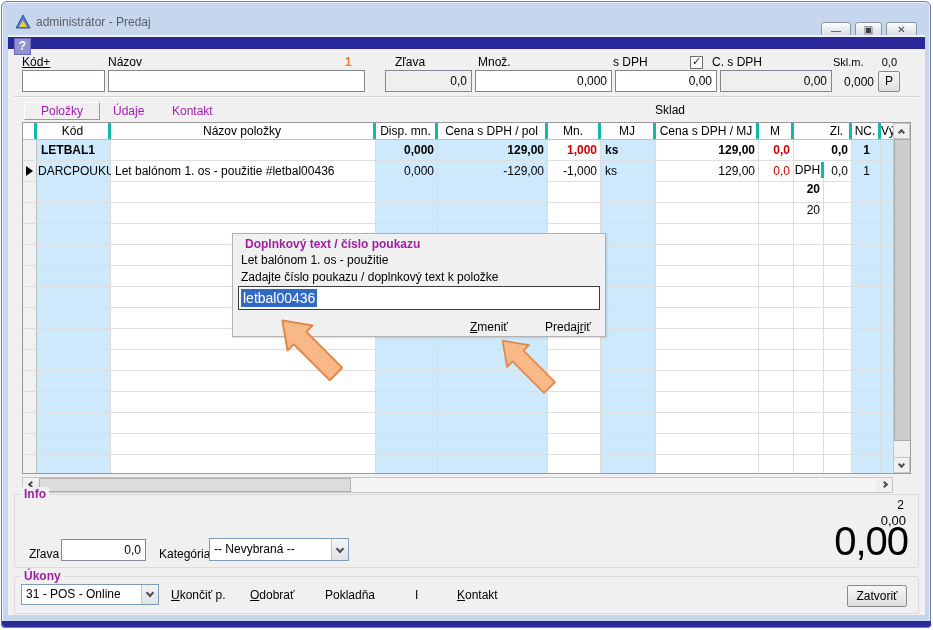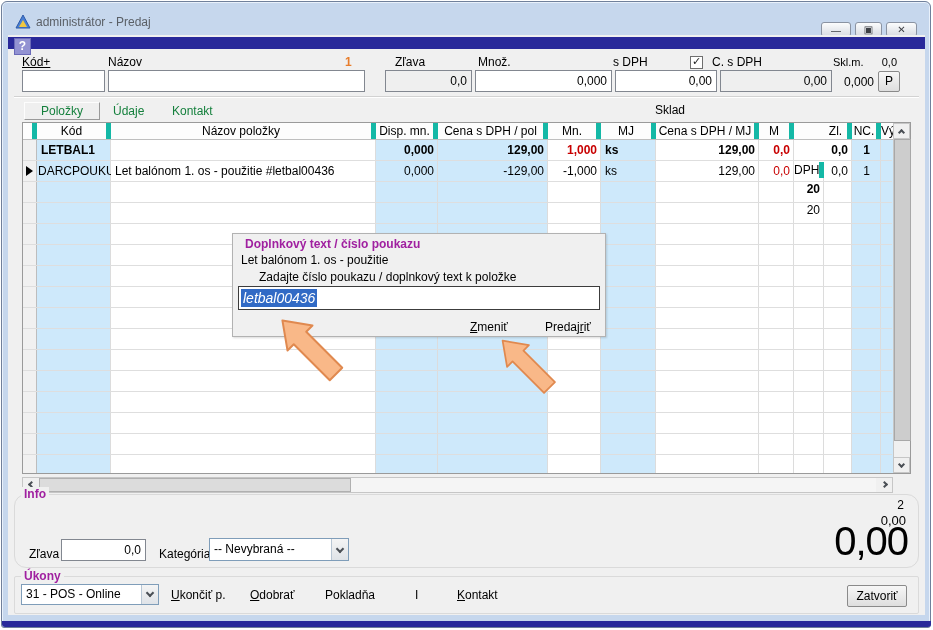--- a/index.html
+++ b/index.html
@@ -27,38 +27,38 @@
     line-height:20px; padding:0 4px; white-space:nowrap; }
   .inp.gray { background:#efefef; }
   .inp.num { text-align:right; }
   .counter { color:#e87d2c; font-weight:bold; }
   .checkbox { position:absolute; width:13px; height:13px; background:#fff; border:1px solid #6f6f6f; }
   .checkbox.checked::after { content:"✓"; position:absolute; left:1px; top:-2px; font-size:11px; color:#222; }
   .bevel-btn { background:linear-gradient(#f7f7f7,#dedede); border:1px solid #8a8a8a; border-radius:2px;
     text-align:center; cursor:default; }
   .etched { border-top:1px solid #d2d2d2; border-bottom:1px solid #ffffff; }
 
-  .tab { color:#15803d; white-space:nowrap; }
+  .tab { color:#a21caf; white-space:nowrap; }
   .tab-box { position:absolute; left:24px; top:102px; width:76px; height:18px; text-align:center; line-height:16px;
     background:#efefef; border:1px solid #9a9a9a; border-top-color:#fdfdfd; border-left-color:#fdfdfd; }
 
   
   .combo { position:absolute; background:#fff; border:1px solid #7f9db9; line-height:19px; padding-left:4px; white-space:nowrap; overflow:hidden; }
   .combo .arrow-box { position:absolute; right:0; top:0; bottom:0; width:17px; background:linear-gradient(#f4f4f4,#dfe3e8); border-left:1px solid #b8c6d4; }
   .chev { display:block; width:6px; height:6px; border-right:2px solid #4a4f55; border-bottom:2px solid #4a4f55; }
   .chev-down { transform:rotate(45deg); margin:5px auto 0; }
 
   
   .grid { position:absolute; left:22px; top:122px; width:889px; height:352px; background:#fff; border:1px solid #9a9a9a; }
   .band { position:absolute; top:0; bottom:0; border-right:1px solid #dcdcdc; }
   .band.blue { background:#cee9fb; }
   .gridlines { position:absolute; left:0; right:18px; top:17px; bottom:0;
     background:repeating-linear-gradient(180deg, transparent 0 20px, #dedede 20px 21px); pointer-events:none; }
   .ghead { position:absolute; left:0; top:0; width:871px; height:17px; background:#fdfdfd; border-bottom:1px solid #bfbfbf; }
-  .hcell { position:absolute; top:0; height:16px; line-height:16px; text-align:center; overflow:hidden; white-space:nowrap; border-right:5px solid #14b8a6; background:transparent; }
+  .hcell { position:absolute; top:0; height:16px; line-height:16px; text-align:center; overflow:hidden; white-space:nowrap; border-right:3px solid #14b8a6; background:transparent; }
   .grow { position:absolute; left:0; width:871px; height:21px; }
   .cell { position:absolute; top:0; height:21px; line-height:21px; padding:0 4px; overflow:hidden; white-space:nowrap; }
   .r { text-align:right; } .red { color:#c80000; }
   .c-ind{left:0;width:14px;} .c-kod{left:14px;width:74px;} .c-nazov{left:88px;width:265px;}
   .c-disp{left:353px;width:62px;} .c-cpol{left:415px;width:110px;} .c-mn{left:525px;width:53px;}
   .c-mj{left:578px;width:55px;} .c-cmj{left:633px;width:103px;} .c-m{left:736px;width:35px;}
   .c-dph{left:771px;width:30px;margin-top:39px;} .c-zl{left:801px;width:28px;} .c-nc{left:829px;width:29px;} .c-vyr{left:858px;width:13px;}
   .row-marker { position:absolute; left:3px; top:5px; width:0; height:0; border-left:7px solid #000;
     border-top:5px solid transparent; border-bottom:5px solid transparent; }
 
@@ -67,21 +67,21 @@
   .sbtn { position:absolute; width:17px; height:16px; background:#f0f0f0; border:1px solid #c6c6c6; }
   .vthumb { position:absolute; left:0; top:16px; width:17px; height:302px; background:#cdcdcd; border:1px solid #a8a8a8; }
   .hscroll { position:absolute; left:22px; top:477px; width:871px; height:16px; background:#f5f5f5; border:1px solid #c6c6c6; }
   .hthumb { position:absolute; left:16px; top:0; width:312px; height:14px; background:#dcdcdc; border:1px solid #b0b0b0; }
   .chev-s { width:5px; height:5px; border-right:2px solid #4a4f55; border-bottom:2px solid #4a4f55; display:block; }
 
   
   .dialog { position:absolute; left:232px; top:233px; width:374px; height:104px; background:#f0f0f0;
     border:1px solid #b2b2b2; box-shadow:1px 1px 2px rgba(0,0,0,0.15); z-index:10; }
   .dlg-title { position:absolute; left:12px; top:3px; color:#a020a0; font-weight:bold; }
-  .dlg-input { position:absolute; left:5px; top:52px; width:362px; height:24px; background:#fff; border:1px solid #3c3c3c;font-style:italic; }
+  .dlg-input { position:absolute; left:5px; top:52px; width:362px; height:24px; background:#fff; border:1px solid #3c3c3c; }
   .dlg-sel { display:inline-block; margin:2px 0 0 2px; padding:0 2px; background:#316ac5; color:#fff; font-size:14px; line-height:18px; }
   .link-btn { position:absolute; top:86px; color:#000; cursor:default; }
   .hotkey { text-decoration:underline; }
 
   .fieldset { position:absolute; background:#f0f0f0; border:1px solid #dadada; border-radius:2px; }
   .legend { position:absolute; top:-8px; left:6px; background:#f0f0f0; padding:0 3px; color:#a020a0; font-weight:bold; }
 
   .big-total { font-size:40px; line-height:40px; letter-spacing:-1px; }
   .arrow-svg { position:absolute; z-index:20; }
 </style>
@@ -209,36 +209,36 @@
       </div>
     <div class="hthumb"></div>
     <div class="sbtn" style="right:0; left:auto; top:0; width:16px; height:14px; border:none;">
         <i class="chev-s" style="transform:rotate(-45deg); margin:4px auto 0;"></i>
       </div>
   </div>
 
   <div class="dialog">
     <div class="dlg-title">Doplnkový text / číslo poukazu</div>
     <div class="abs" style="left:8px; top:19px;">Let balónom 1. os - použitie</div>
-    <div class="abs" style="left:8px; top:36px;margin-left:18px;">Zadajte číslo poukazu / doplnkový text k položke</div>
+    <div class="abs" style="left:8px; top:36px;">Zadajte číslo poukazu / doplnkový text k položke</div>
     <div class="dlg-input">
       <span class="dlg-sel">letbal00436</span>
     </div>
     <div class="link-btn" style="left:237px;"><span class="hotkey">Z</span><span>meniť</span></div>
     <div class="link-btn" style="left:312px;"><span>Predaj</span><span class="hotkey">r</span><span>iť</span></div>
   </div>
 
   <svg class="arrow-svg" style="left:276px; top:310px;" width="80" height="88" viewBox="0 0 100 100">
     <polygon points="8,8 45.6,14.4 37.8,22.2 82.8,67.2 67.2,82.8 22.2,37.8 14.4,45.6" fill="#f9b888" stroke="#e0894f" stroke-width="2.5" stroke-linejoin="round"></polygon>
   </svg>
   <svg class="arrow-svg" style="left:497px; top:331px;" width="70" height="78" viewBox="0 0 100 100">
     <polygon points="8,8 45.6,14.4 37.8,22.2 82.8,67.2 67.2,82.8 22.2,37.8 14.4,45.6" fill="#f9b888" stroke="#e0894f" stroke-width="2.5" stroke-linejoin="round"></polygon>
   </svg>
 
-  <div class="fieldset" style="left:14px; top:494px; width:905px; height:74px;border-radius:12px;">
+  <div class="fieldset" style="left:14px; top:494px; width:905px; height:74px;">
     <span class="legend">Info</span>
     <div class="abs" style="right:14px; top:3px; text-align:right;">2</div>
     <div class="abs" style="right:12px; top:18px; text-align:right; font-size:13px;">0,00</div>
     <div class="abs big-total" style="right:10px; top:26px; text-align:right;">0,00</div>
     <div class="abs" style="left:14px; top:52px;">Zľava</div>
     <div class="inp num" style="left:46px; top:44px; width:85px;">0,0</div>
     <div class="abs" style="left:144px; top:52px;">Kategória</div>
     <div class="combo" style="left:194px; top:43px; width:140px; height:23px; line-height:21px;">
       <span>-- Nevybraná --</span>
       <span class="arrow-box">

